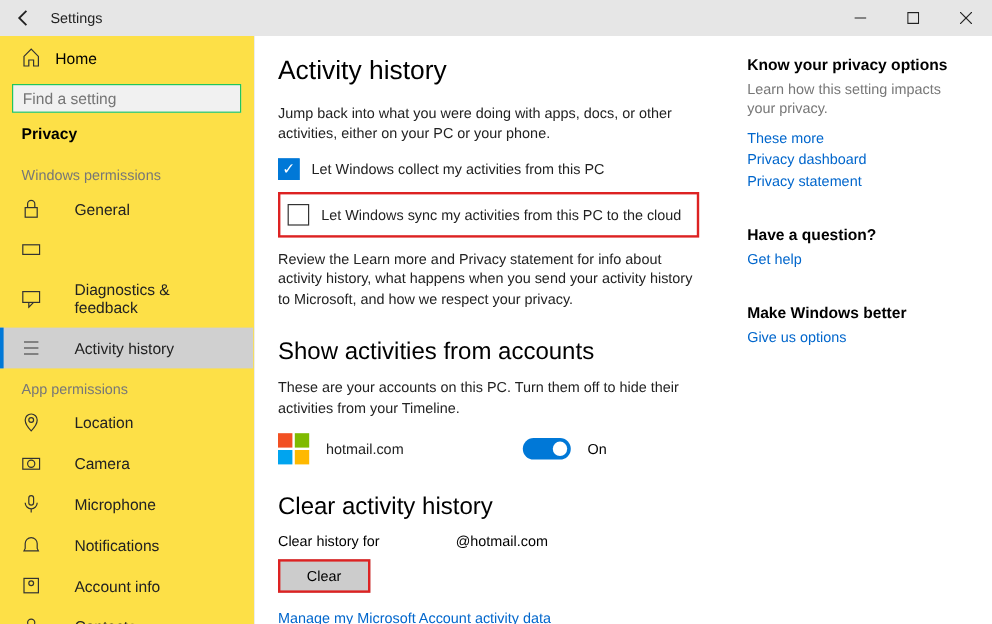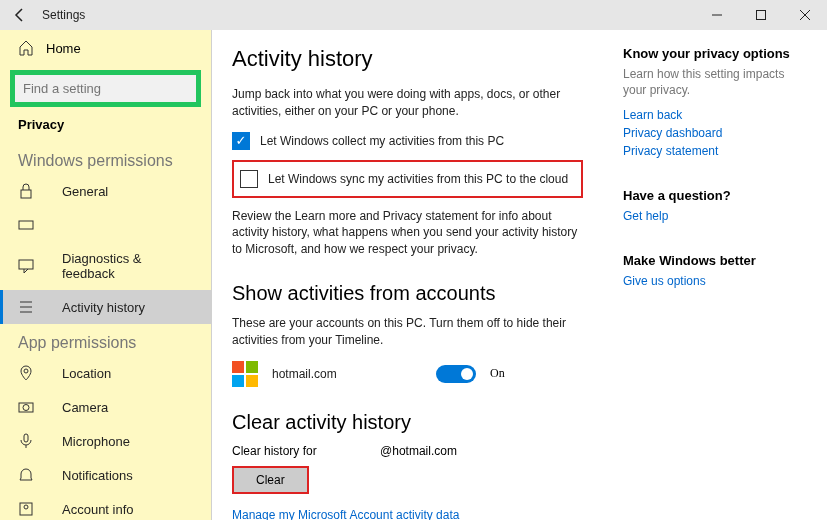--- a/index.html
+++ b/index.html
@@ -6,33 +6,33 @@
 body { background: #fff; width: 827px; height: 520px; overflow: hidden; display: flex; flex-direction: column; }
 .titlebar { height: 30px; display: flex; align-items: center; justify-content: space-between; padding: 0 0 0 8px; background: #e6e6e6; }
 .titlebar-left { display: flex; align-items: center; gap: 10px; }
 .titlebar-back { width: 24px; height: 24px; display: flex; align-items: center; justify-content: center; cursor: pointer; }
 .titlebar-title { font-size: 12px; color: #222; }
 .win-controls { display: flex; }
 .win-btn { width: 44px; height: 30px; display: flex; align-items: center; justify-content: center; cursor: pointer; }
 .win-btn svg { stroke: #222; }
 
 .app-body { flex: 1; display: flex; min-height: 0; }
-.sidebar { width: 212px; background: #fef9c3; border-right: 1px solid #d0d0d0; display: flex; flex-direction: column; overflow-y: auto; }
+.sidebar { width: 212px; background: #fde047; border-right: 1px solid #d0d0d0; display: flex; flex-direction: column; overflow-y: auto; }
 .home-row { display: flex; align-items: center; gap: 12px; padding: 10px 14px 10px 18px; cursor: pointer; }
 .home-row .icon { width: 16px; height: 16px; }
 .home-row span.label { font-size: 13px; color: #000; }
 
 .search-wrap { padding: 4px 10px 10px 10px; }
-.search-box { display: flex; align-items: center; border: 5px solid #22c55e; background: #f1f1f1; height: 37px; padding: 0 8px; }
+.search-box { display: flex; align-items: center; border: 1px solid #22c55e; background: #f1f1f1; height: 24px; padding: 0 8px; }
 .search-box input { flex: 1; border: none; background: transparent; font-size: 13px; color: #555; outline: none; }
 .search-box .sicon { width: 14px; height: 14px; }
 
 .cat-label { font-size: 13px; font-weight: 600; color: #000; padding: 0 18px 10px; }
 
-.section-head { font-size: 16px; color: #777; padding: 10px 18px 4px; }
+.section-head { font-size: 12px; color: #777; padding: 10px 18px 4px; }
 
 .nav-item { display: flex; align-items: center; gap: 28px; padding: 9px 18px; cursor: pointer; font-size: 13px; color: #222; }
 .nav-item.active { background: #d0d0d0; border-left: 3px solid #0078d7; padding-left: 15px; }
 .nav-item .icon { width: 16px; height: 16px; flex-shrink: 0; color: #333; }
 
 .main { flex: 1; display: flex; padding: 16px 24px 16px 20px; overflow-y: auto; gap: 40px; }
 .content { flex: 1; max-width: 400px; }
 .right-col { width: 180px; }
 
 h1 { font-size: 22px; font-weight: 400; margin-bottom: 14px; }
@@ -45,21 +45,21 @@
 .chk.checked::after { content: "✓"; color: #fff; font-size: 13px; }
 .chk-label { font-size: 12px; color: #222; }
 
 .section-h { font-size: 20px; font-weight: 400; margin: 24px 0 10px; }
 .acct-row { display: flex; align-items: center; gap: 14px; margin-top: 12px; }
 .ms-logo { width: 26px; height: 26px; display: grid; grid-template-columns: 1fr 1fr; grid-template-rows: 1fr 1fr; gap: 2px; }
 .ms-logo div:nth-child(1){background:#f25022}.ms-logo div:nth-child(2){background:#7fba00}.ms-logo div:nth-child(3){background:#00a4ef}.ms-logo div:nth-child(4){background:#ffb900}
 .acct-email { font-size: 12px; color: #222; width: 150px; }
 .toggle { width: 40px; height: 18px; border-radius: 10px; background: #0078d7; position: relative; }
 .toggle::after { content:""; position:absolute; width:12px; height:12px; background:#fff; border-radius:50%; right:3px; top:3px; }
-.toggle-label { font-size: 12px; font-family: Liberation Serif, serif; }
+.toggle-label { font-size: 12px; }
 
 .clear-row { font-size: 12px; margin-top: 4px; }
 .clear-btn { display: inline-block; border: 2px solid #d22; background: #ccc; padding: 5px 22px; font-size: 12px; margin-top: 8px; cursor: pointer; }
 .link { color: #0066cc; font-size: 12px; cursor: pointer; display: block; margin-top: 14px; }
 
 .right-h { font-size: 13px; font-weight: 600; margin-bottom: 6px; margin-top: 18px; }
 .right-h:first-child { margin-top: 0; }
 .right-sub { font-size: 12px; color: #777; margin-bottom: 10px; line-height: 1.3; }
 .rlink { color: #0066cc; font-size: 12px; display: block; margin-bottom: 4px; cursor: pointer; }
 
@@ -227,21 +227,21 @@
         <span style="margin-left:60px">@hotmail.com</span>
       </div>
       <div class="clear-btn">Clear</div>
 
       <span class="link">Manage my Microsoft Account activity data</span>
     </div>
 
     <div class="right-col">
       <div class="right-h">Know your privacy options</div>
       <div class="right-sub">Learn how this setting impacts your privacy.</div>
-      <span class="rlink">Learn back</span>
+      <span class="rlink">These more</span>
       <span class="rlink">Privacy dashboard</span>
       <span class="rlink">Privacy statement</span>
 
       <div class="right-h" style="margin-top:30px">Have a question?</div>
       <span class="rlink">Get help</span>
 
       <div class="right-h" style="margin-top:30px">Make Windows better</div>
       <span class="rlink">Give us options</span>
     </div>
   </div>

